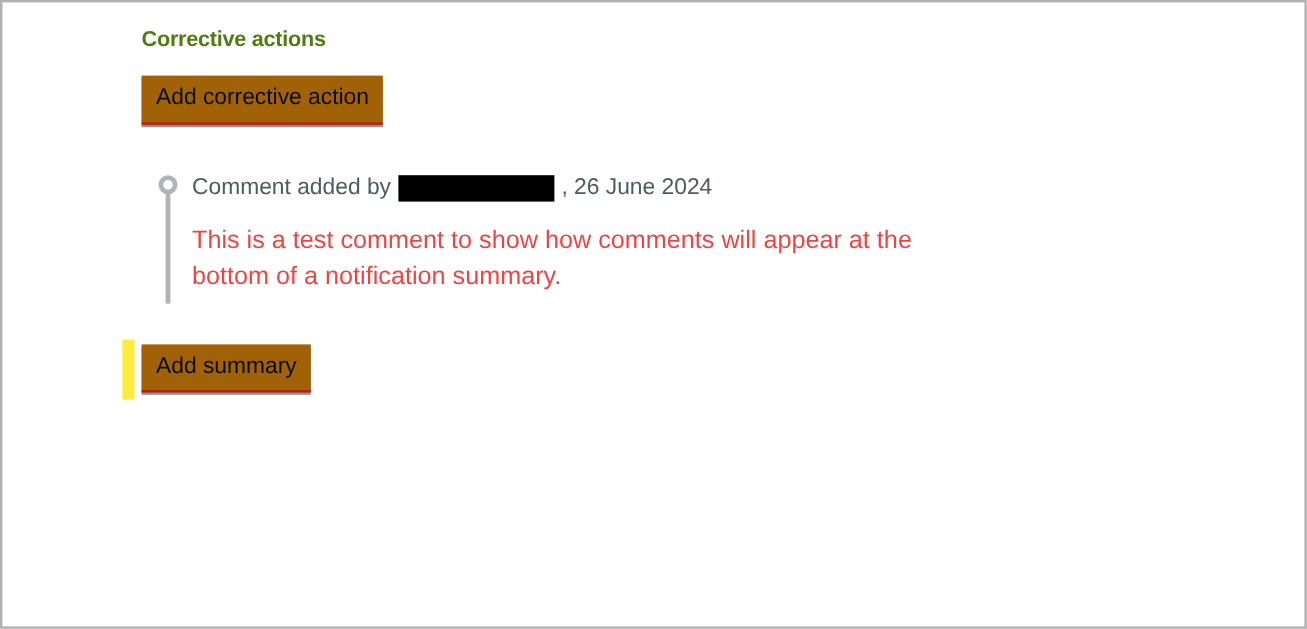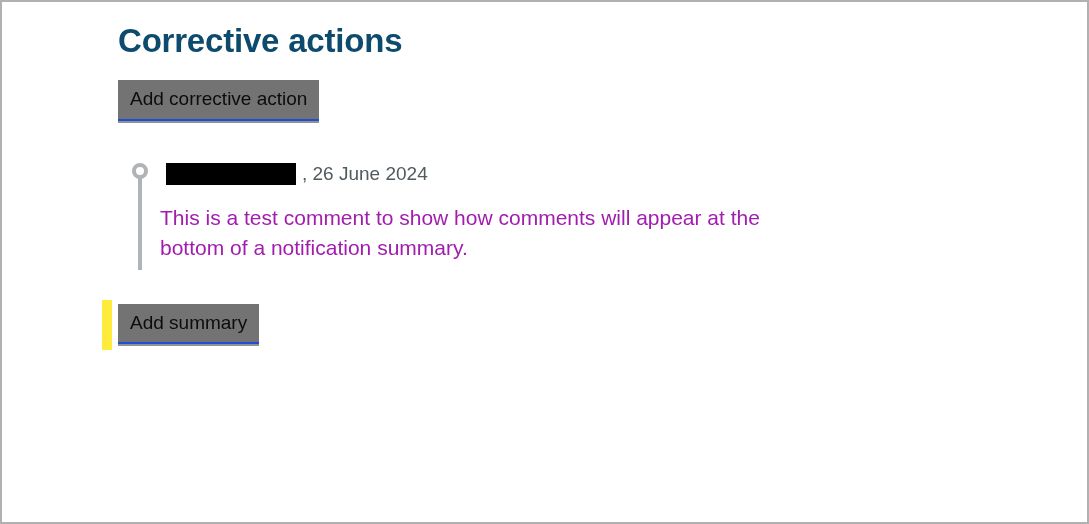--- a/index.html
+++ b/index.html
@@ -13,35 +13,35 @@
       width: 1089px;
       height: 524px;
       border: 2px solid #b1b1b1;
       padding: 20px 0 30px 0;
     }
     .content {
       margin-left: 116px;
       max-width: 800px;
     }
     .section-heading {
-      font-size: 33px;
+      font-size: 18px;
       font-weight: 700;
-      color: #0c4a6e;
+      color: #4d7c0f;
       margin-bottom: 20px;
       letter-spacing: -0.2px;
     }
     .gov-button {
       display: inline-block;
-      background: #737373;
+      background: #a16207;
       color: #0b0c0c;
       font-size: 19px;
       font-weight: 400;
       padding: 8px 12px 8px 12px;
       border: none;
-      border-bottom: 2px solid #1d4ed8;
+      border-bottom: 2px solid #b91c1c;
       box-shadow: 0 2px 0 #929191;
       cursor: pointer;
       font-family: inherit;
       line-height: 1.2;
     }
     .corrective-block {
       margin-bottom: 42px;
     }
     .highlight-bar {
       position: absolute;
@@ -95,21 +95,21 @@
     .redacted {
       display: inline-block;
       background: #000;
       width: 130px;
       height: 22px;
       margin: 0 6px;
       vertical-align: middle;
     }
     .comment-body {
       font-size: 21px;
-      color: #a21caf;
+      color: #ef4444;
       line-height: 1.45;
       max-width: 640px;
     }
     .add-comment-wrap {
       position: relative;
       display: inline-block;
     }
     .add-comment-wrap .highlight-bar {
       left: -16px;
       top: -4px;
@@ -125,20 +125,21 @@
     <h2 class="section-heading">Corrective actions</h2>
     <button class="gov-button">Add corrective action</button>
   </div>
 
 
   <div class="timeline">
     <div class="timeline-line"></div>
     <div class="timeline-dot"></div>
     <div>
       <div class="comment-meta">
+        <span>Comment added by </span>
         <span class="redacted"></span>
         <span>, 26 June 2024</span>
       </div>
       <p class="comment-body">This is a test comment to show how comments will appear at the bottom of a notification summary.</p>
     </div>
   </div>
 
   <div class="add-comment-wrap">
     <span class="highlight-bar"></span>
     <button class="gov-button">Add summary</button>

